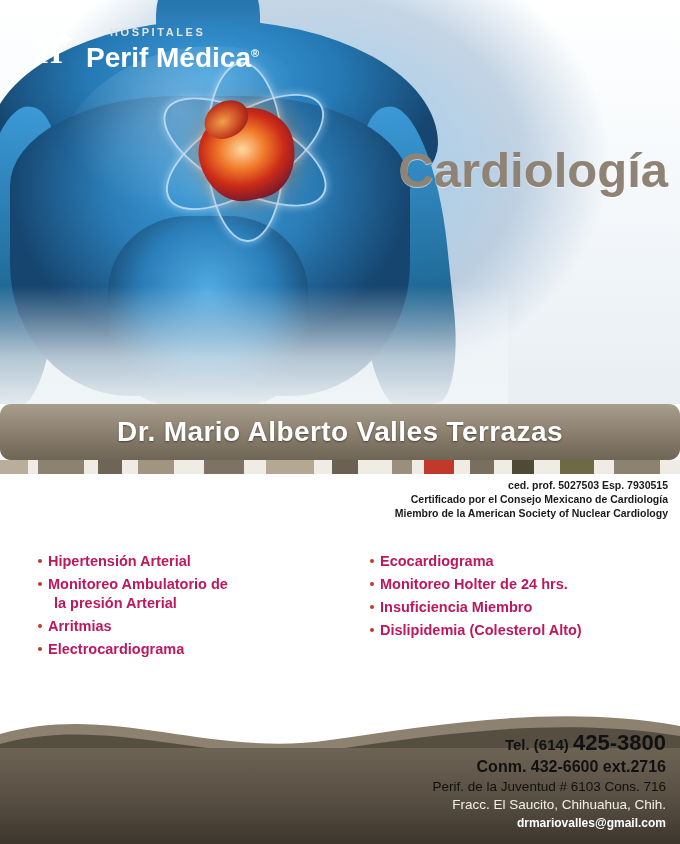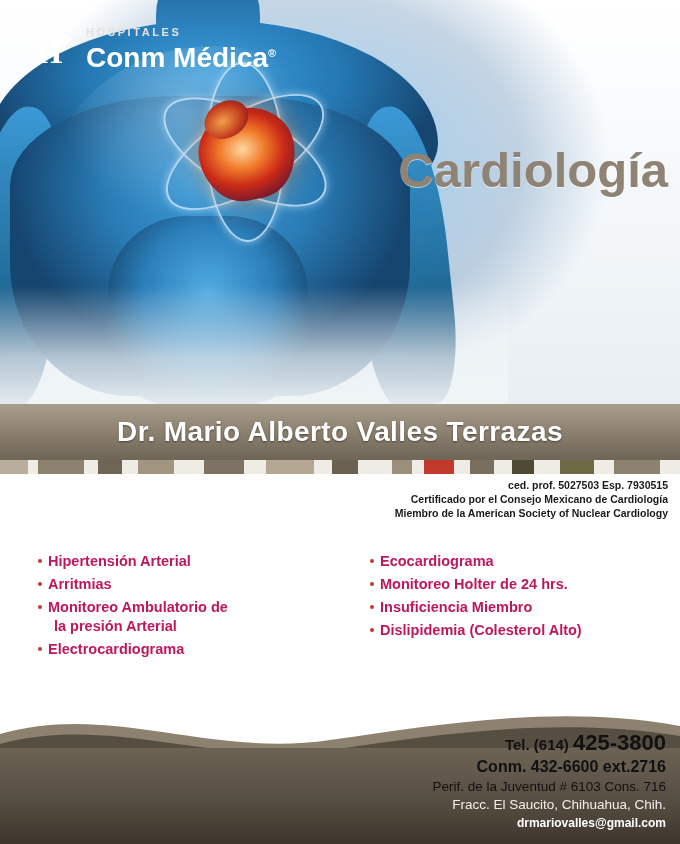--- a/index.html
+++ b/index.html
@@ -145,20 +145,21 @@
 
   
   .name-band {
     position: absolute;
     left: 0; top: 404px;
     width: 680px; height: 56px;
     background: linear-gradient(180deg, #a99e8d 0%, #8d8170 48%, #6f6556 100%);
     display: flex;
     align-items: center;
     justify-content: center;
+    border-radius: 11px;
   }
   .name-band .name {
     font-size: 28px;
     font-weight: bold;
     color: #ffffff;
     letter-spacing: 0.4px;
     text-shadow: 0 1px 2px rgba(0,0,0,0.45);
   }
   .strip {
     position: absolute;
@@ -244,20 +245,21 @@
     left: 20px; top: 0px;
     color: #ffffff;
     font-size: 26px;
     line-height: 26px;
   }
   .logo .words .hosp {
     font-size: 11px;
     letter-spacing: 2.6px;
     color: #e6e2db;
     font-weight: bold;
+    margin-left: 24px;
   }
   .logo .words .brand {
     font-size: 28px;
     font-weight: bold;
     color: #ffffff;
     line-height: 30px;
   }
   .logo .words .brand sup { font-size: 11px; vertical-align: super; }
 
   .contact {
@@ -342,25 +344,25 @@
     <div>Certificado por el Consejo Mexicano de Cardiología</div>
     <div>Miembro de la American Society of Nuclear Cardiology</div>
   </div>
 
   <div class="services">
     <div class="col left">
       <div class="svc">
         <span>Hipertensión Arterial</span>
       </div>
       <div class="svc">
-        <span>Arritmias</span>
-      </div>
-      <div class="svc">
         <span>Monitoreo Ambulatorio de</span>
         <span class="cont">la presión Arterial</span>
+      </div>
+      <div class="svc">
+        <span>Arritmias</span>
       </div>
       <div class="svc">
         <span>Electrocardiograma</span>
       </div>
     </div>
 
     <div class="col right">
       <div class="svc">
         <span>Ecocardiograma</span>
       </div>
@@ -384,21 +386,21 @@
   <div class="footer"></div>
 
   <div class="logo">
     <div class="star-mark">
       <span class="h">H</span>
       <span class="star">✦</span>
     </div>
     <div class="words">
       <div class="hosp">HOSPITALES</div>
       <div class="brand">
-        <span>Conm Médica</span><sup>®</sup>
+        <span>Perif Médica</span><sup>®</sup>
       </div>
     </div>
   </div>
 
   <div class="contact">
     <div class="tel">
       <span>Tel. (614)</span>
       <b>425-3800</b>
     </div>
     <div class="conm">Conm. 432-6600 ext.2716</div>

